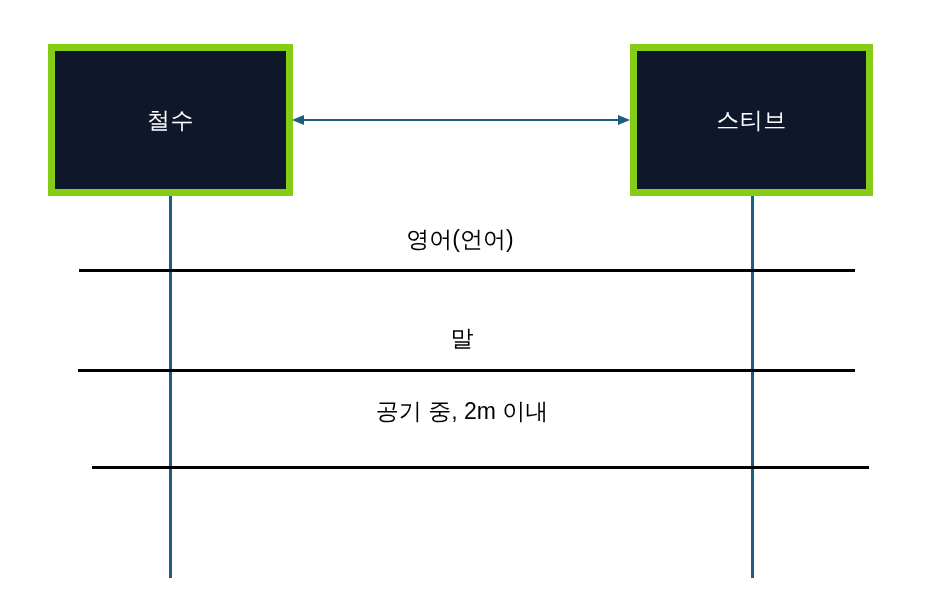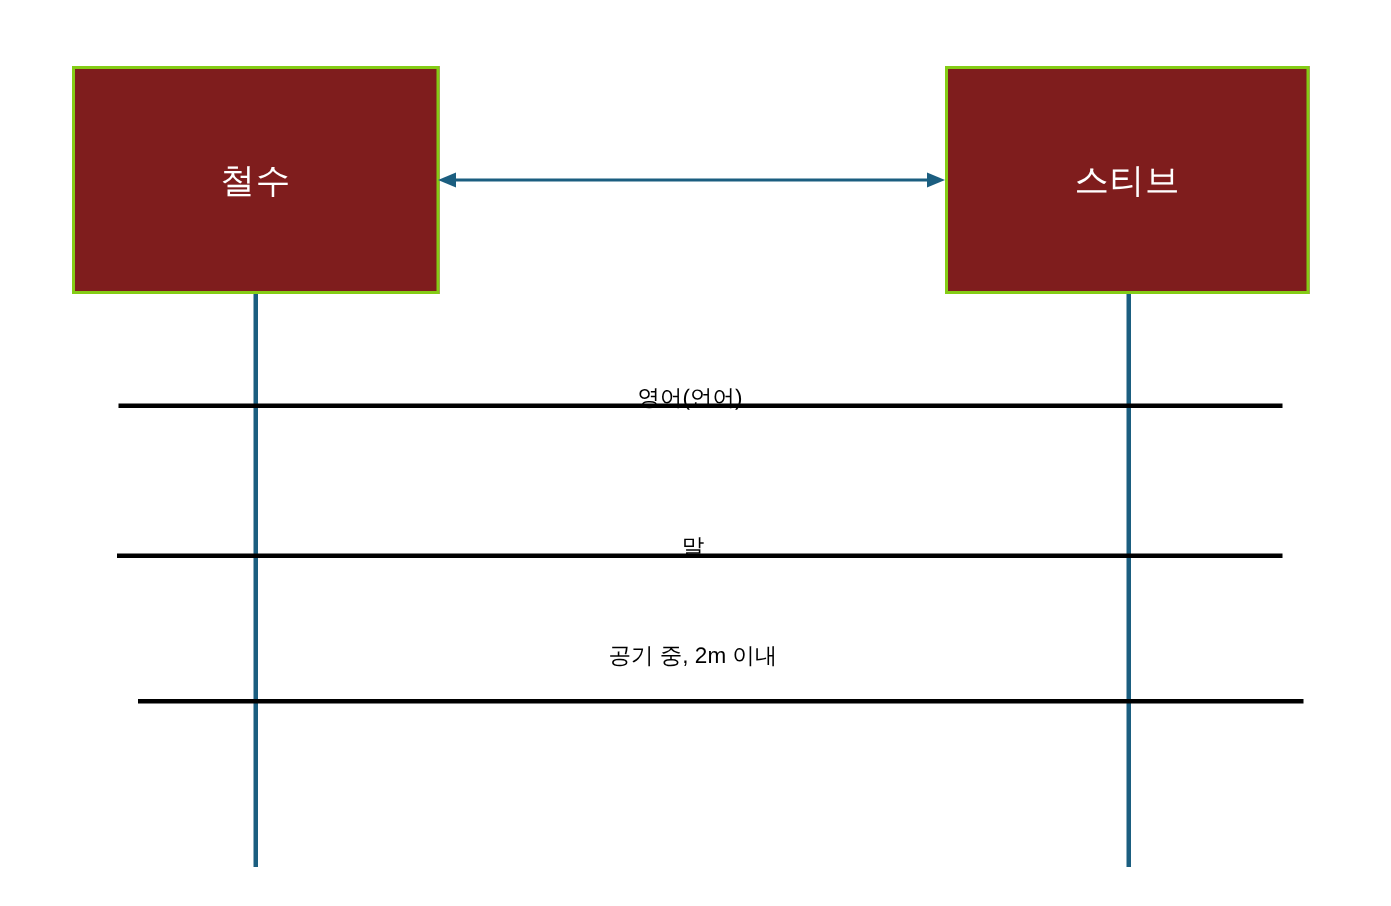--- a/index.html
+++ b/index.html
@@ -16,22 +16,22 @@
     width: 927px;
     height: 604px;
     background: #ffffff;
     overflow: hidden;
   }
 
   
   .actor-box {
     position: absolute;
     box-sizing: border-box;
-    background: #7f1d1d;
-    border: 2px solid #84cc16;
+    background: #0f172a;
+    border: 7px solid #84cc16;
     display: flex;
     align-items: center;
     justify-content: center;
   }
   .actor-label {
     color: #ffffff;
     font-size: 23px;
     line-height: 1;
     letter-spacing: 0.5px;
     white-space: nowrap;
@@ -68,26 +68,25 @@
     background: #000000;
   }
   #hrule-1 { left: 79px; top: 269px; width: 776px; }
   #hrule-2 { left: 78px; top: 369px; width: 777px; }
   #hrule-3 { left: 92px; top: 466px; width: 777px; }
 
   
   .channel-label {
     position: absolute;
     color: #000000;
-    font-size: 15px;
+    font-size: 23px;
     line-height: 1;
     white-space: nowrap;
     transform: translateX(-50%);
     user-select: none;
-    margin-top: 30px;
   }
   #label-1 { left: 460px; top: 228px; }
   #label-2 { left: 462px; top: 327px; }
   #label-3 { left: 462px; top: 400px; }
 </style>
 </head>
 <body>
 
 <div id="canvas">
 

